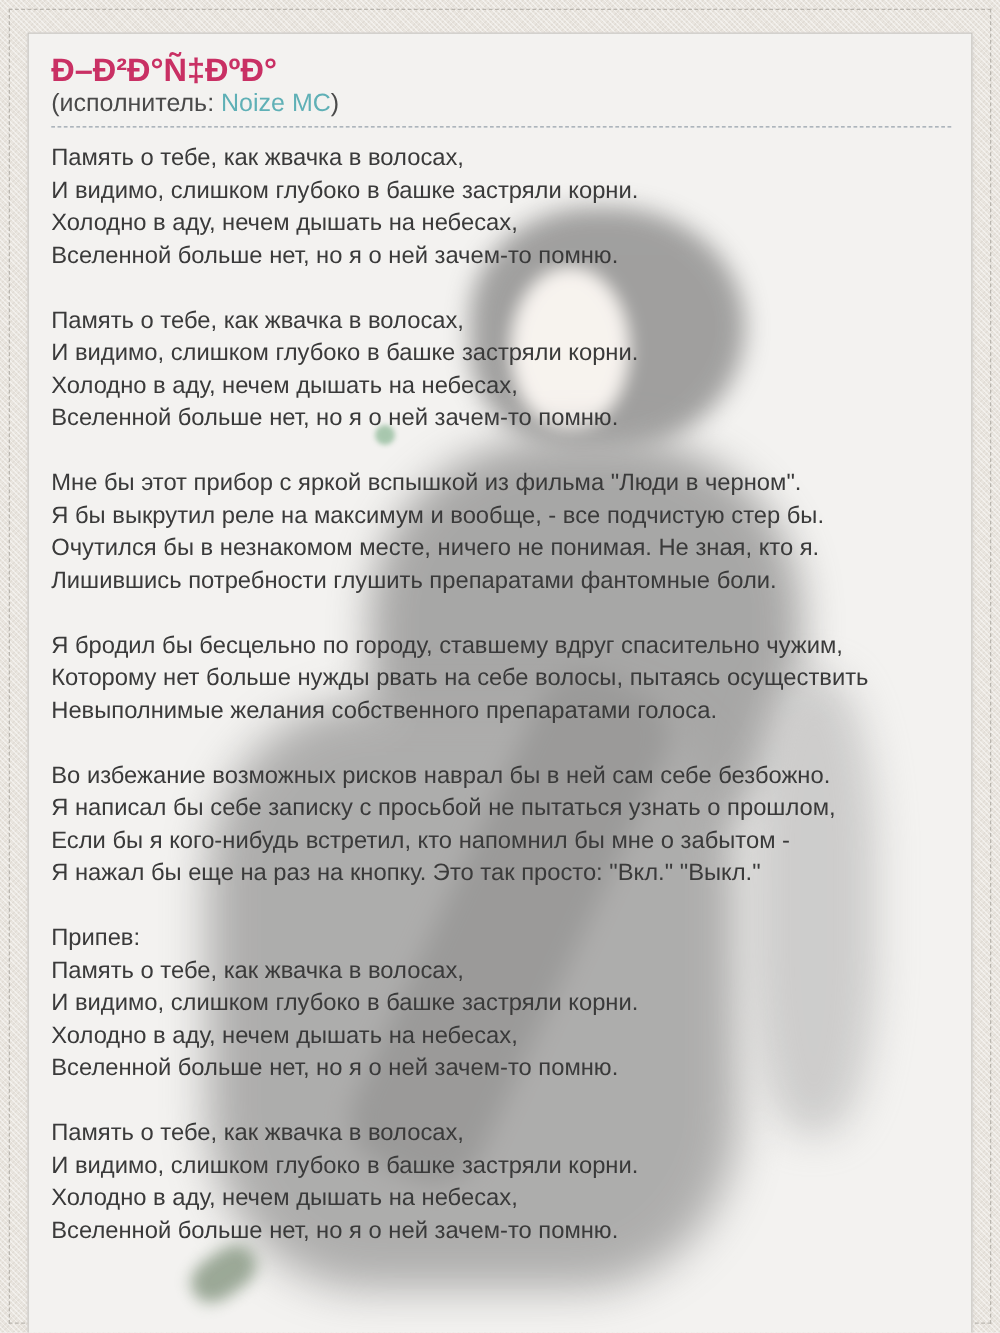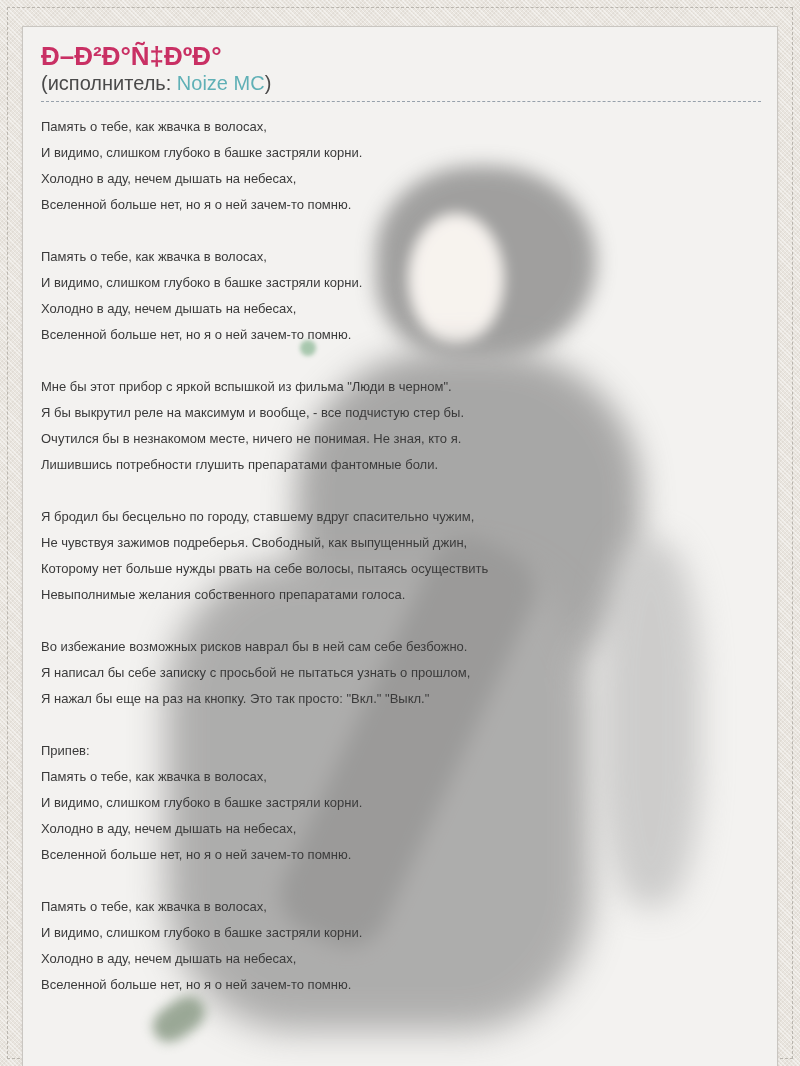--- a/index.html
+++ b/index.html
@@ -64,21 +64,21 @@
     padding-bottom:6px;
     border-bottom:1px dashed var(--c-separator);
   }
   .artist-line a{
     color:var(--c-link);
     text-decoration:none;
     cursor:pointer;
   }
   .lyrics{
     margin-top:12px;
-    font-size:13px;
+    font-size:19px;
     line-height:26px;
     color:var(--c-text);
   }
   .stanza{margin:0 0 26px 0;}
   .line{display:block;white-space:pre-wrap;}
 </style>
 </head>
 <body>
 
 <div class="page-frame"></div>
@@ -122,28 +122,28 @@
 
       <p class="stanza">
         <span class="line">Мне бы этот прибор с яркой вспышкой из фильма "Люди в черном".</span>
         <span class="line">Я бы выкрутил реле на максимум и вообще, - все подчистую стер бы.</span>
         <span class="line">Очутился бы в незнакомом месте, ничего не понимая. Не зная, кто я.</span>
         <span class="line">Лишившись потребности глушить препаратами фантомные боли.</span>
       </p>
 
       <p class="stanza">
         <span class="line">Я бродил бы бесцельно по городу, ставшему вдруг спасительно чужим,</span>
-        <span class="line">Не чувствуя зажимов подреберья. Свободный, как выпущенный джин,</span>
         <span class="line">Которому нет больше нужды рвать на себе волосы, пытаясь осуществить</span>
         <span class="line">Невыполнимые желания собственного препаратами голоса.</span>
       </p>
 
       <p class="stanza">
         <span class="line">Во избежание возможных рисков наврал бы в ней сам себе безбожно.</span>
         <span class="line">Я написал бы себе записку с просьбой не пытаться узнать о прошлом,</span>
+        <span class="line">Если бы я кого-нибудь встретил, кто напомнил бы мне о забытом -</span>
         <span class="line">Я нажал бы еще на раз на кнопку. Это так просто: "Вкл." "Выкл."</span>
       </p>
 
       <p class="stanza">
         <span class="line">Припев:</span>
         <span class="line">Память о тебе, как жвачка в волосах,</span>
         <span class="line">И видимо, слишком глубоко в башке застряли корни.</span>
         <span class="line">Холодно в аду, нечем дышать на небесах,</span>
         <span class="line">Вселенной больше нет, но я о ней зачем-то помню.</span>
       </p>

